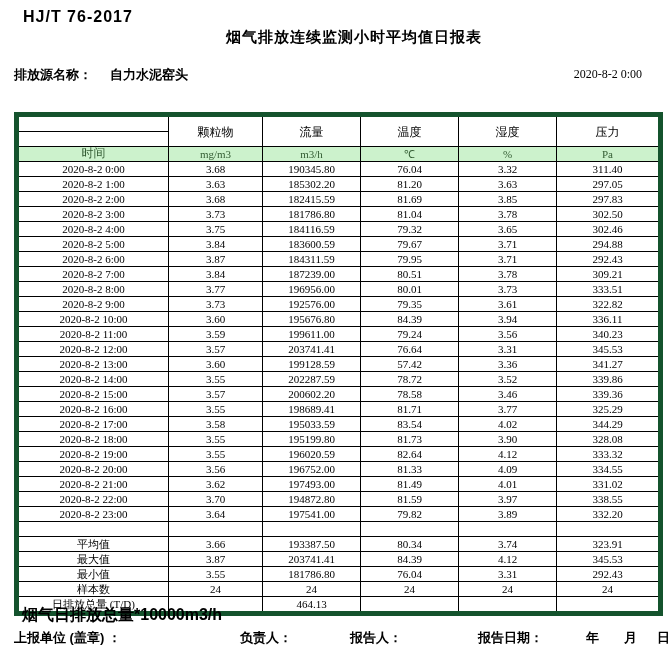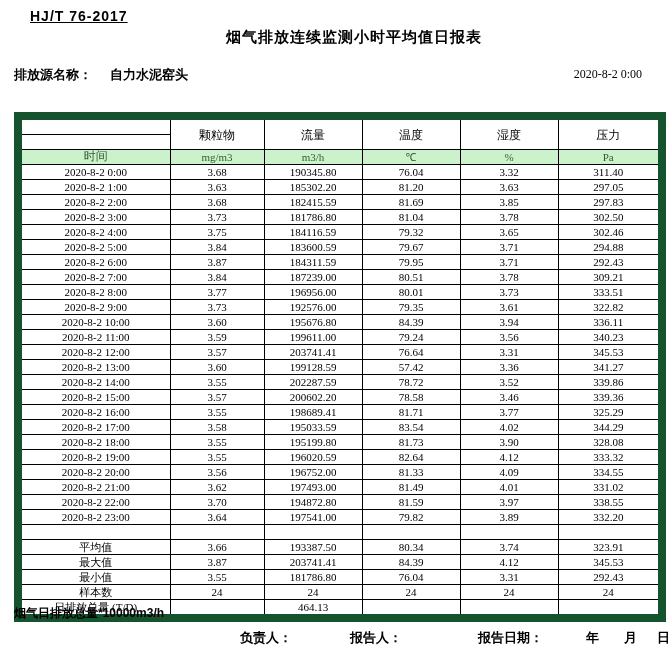--- a/index.html
+++ b/index.html
@@ -5,24 +5,23 @@
   html, body { margin: 0; padding: 0; }
   body {
     width: 672px; height: 656px;
     background: #ffffff;
     color: #000;
     font-family: "Liberation Sans", sans-serif;
     position: relative;
     overflow: hidden;
   }
   .standard-no {
-    position: absolute; top: 8px; left: 30px;
-    font-size: 14px; font-weight: bold;
+    position: absolute; top: 8px; left: 23px;
+    font-size: 16px; font-weight: bold;
     letter-spacing: 1px;
-    text-decoration: underline;
   }
   .report-title {
     position: absolute; top: 28px; left: 0; width: 672px;
     text-align: center;
     font-size: 15px; font-weight: bold;
     letter-spacing: 1px;
     padding-left: 18px;
   }
   .source-line {
     position: absolute; top: 66px; left: 14px;
@@ -32,21 +31,21 @@
   .report-datetime {
     position: absolute; top: 67px; right: 30px;
     font-size: 12px; font-weight: normal;
     font-family: "Liberation Serif", serif;
   }
   table.report {
     position: absolute; top: 112px; left: 14px;
     width: 644px;
     border-collapse: collapse;
     table-layout: fixed;
-    border: 8px solid #14532d;
+    border: 5px solid #14532d;
   }
   table.report td, table.report th {
     border: 1px solid #000;
     padding: 0;
     font-size: 11px;
     font-weight: normal;
     height: 14px;
     line-height: 14px;
     text-align: center;
     vertical-align: middle;
@@ -66,22 +65,22 @@
     color: #335c33;
     height: 14px;
     font-size: 11px;
   }
   tr.units-row td.time-label-cell {
     font-family: Liberation Mono, monospace;
     font-size: 12px;
   }
   tr.blank-row td { height: 14px; }
   .footnote {
-    position: absolute; top: 605px; left: 14px;
-    font-size: 12px; font-weight: bold;
+    position: absolute; top: 605px; left: 22px;
+    font-size: 16px; font-weight: bold;
   }
   .signature-line {
     position: absolute; top: 629px; left: 0; width: 672px; height: 18px;
     font-size: 13px; font-weight: bold;
   }
   .signature-line span { position: absolute; top: 0; }
   .sig-unit     { left: 14px; }
   .sig-manager  { left: 240px; }
   .sig-reporter { left: 350px; }
   .sig-date     { left: 478px; }
@@ -402,19 +401,20 @@
         <td></td>
         <td></td>
         <td></td>
       </tr>
     </tbody>
 </table>
 
 <div class="footnote">烟气日排放总量*10000m3/h</div>
 
 <div class="signature-line">
+  <span class="sig-unit">上报单位 (盖章) ：</span>
   <span class="sig-manager">负责人：</span>
   <span class="sig-reporter">报告人：</span>
   <span class="sig-date">报告日期：</span>
   <span class="sig-year">年</span>
   <span class="sig-month">月</span>
   <span class="sig-day">日</span>
 </div>
 
 </body></html>

